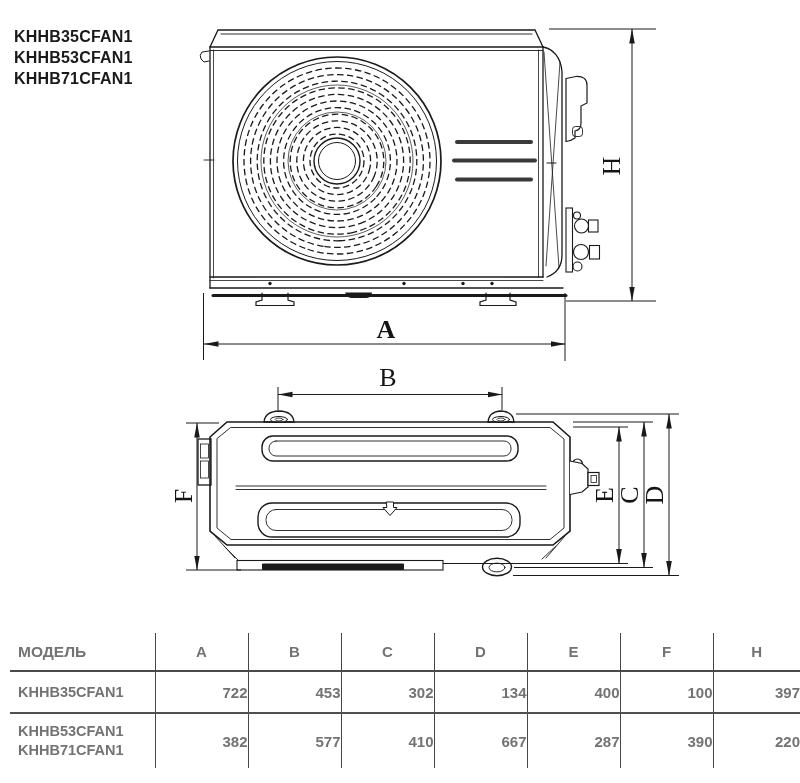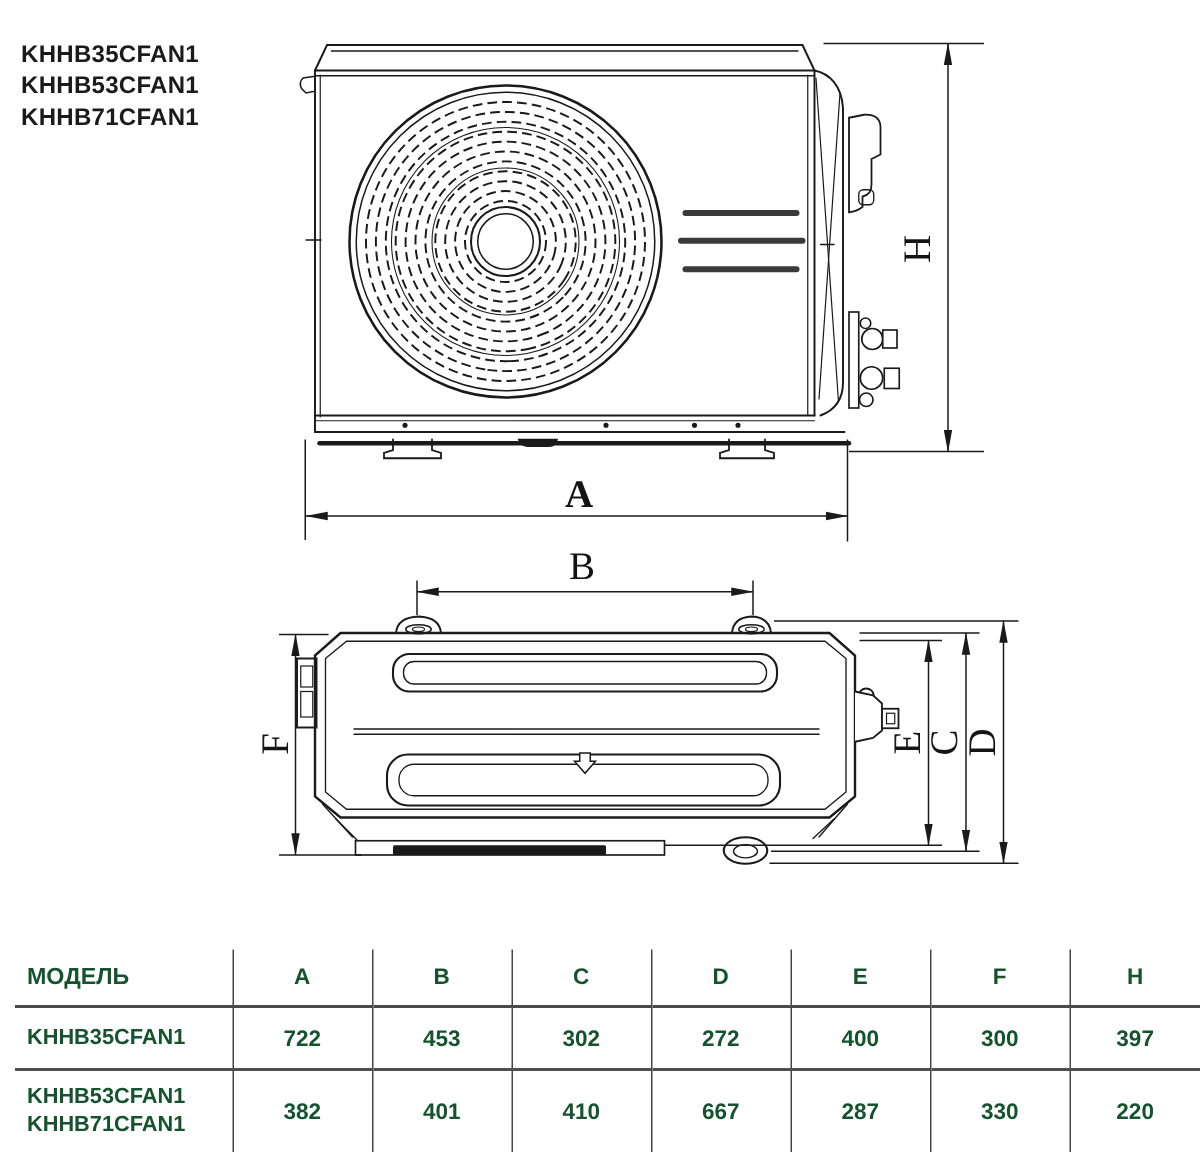--- a/index.html
+++ b/index.html
@@ -11,33 +11,33 @@
   .models {
     position:absolute; left:14px; top:26px;
     font-size:16px; font-weight:bold; line-height:21px; color:#1a1a1a;
     letter-spacing:0.2px;
   }
   .drawing-svg { position:absolute; left:0; top:0; }
   .dimtext { font-family:"Liberation Serif", serif; font-size:26px; fill:#141414; }
   .dimtext-bold { font-weight:bold; }
   .table-wrap { position:absolute; left:10px; top:633px; width:790px; }
   table.dim-table {
-    border-collapse:collapse; table-layout:fixed; width:790px; color:#14532d;
+    border-collapse:collapse; table-layout:fixed; width:790px; color:#737373;
   }
   .dim-table th, .dim-table td { border-left:1.6px solid #464646; }
   .dim-table th:first-child, .dim-table td:first-child { border-left:none; }
   .dim-table thead th {
     border-bottom:2.1px solid #4a4a4a; height:38px;
     font-size:15px; font-weight:bold; text-align:center; vertical-align:middle;
   }
   .dim-table thead th.model-col {
     text-align:left; padding-left:8px; font-size:15.5px;
   }
   .dim-table td {
-    font-size:15px; font-weight:bold; text-align:center; vertical-align:middle;
+    font-size:15px; font-weight:bold; text-align:right; vertical-align:middle;
   }
   .dim-table td.model-col { text-align:left; padding-left:8px; font-size:14.5px; line-height:19px; }
   .dim-table tr.row-a td { border-bottom:2.3px solid #4f4f4f; height:42px; }
   .dim-table tr.row-b td { height:55px; }
 </style>
 </head>
 <body>
 
 <div class="page">
 
@@ -234,34 +234,34 @@
         </tr>
       </thead>
       <tbody>
         <tr class="row-a">
           <td class="model-col">
             <div>KHHB35CFAN1</div>
           </td>
           <td>722</td>
           <td>453</td>
           <td>302</td>
-          <td>272</td>
+          <td>134</td>
           <td>400</td>
-          <td>300</td>
+          <td>100</td>
           <td>397</td>
         </tr>
         <tr class="row-b">
           <td class="model-col">
             <div>KHHB53CFAN1</div>
             <div>KHHB71CFAN1</div>
           </td>
           <td>382</td>
-          <td>401</td>
+          <td>577</td>
           <td>410</td>
           <td>667</td>
           <td>287</td>
-          <td>330</td>
+          <td>390</td>
           <td>220</td>
         </tr>
       </tbody>
     </table>
   </div>
 </div>
 
 </body></html>

